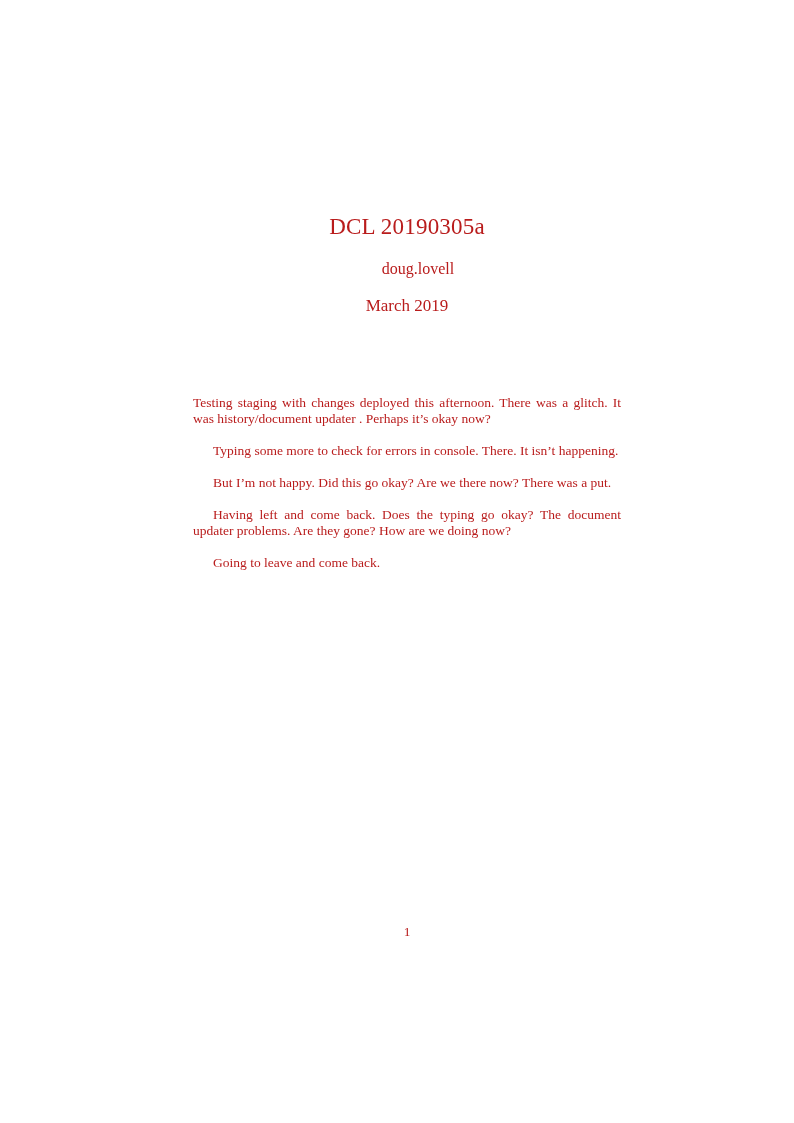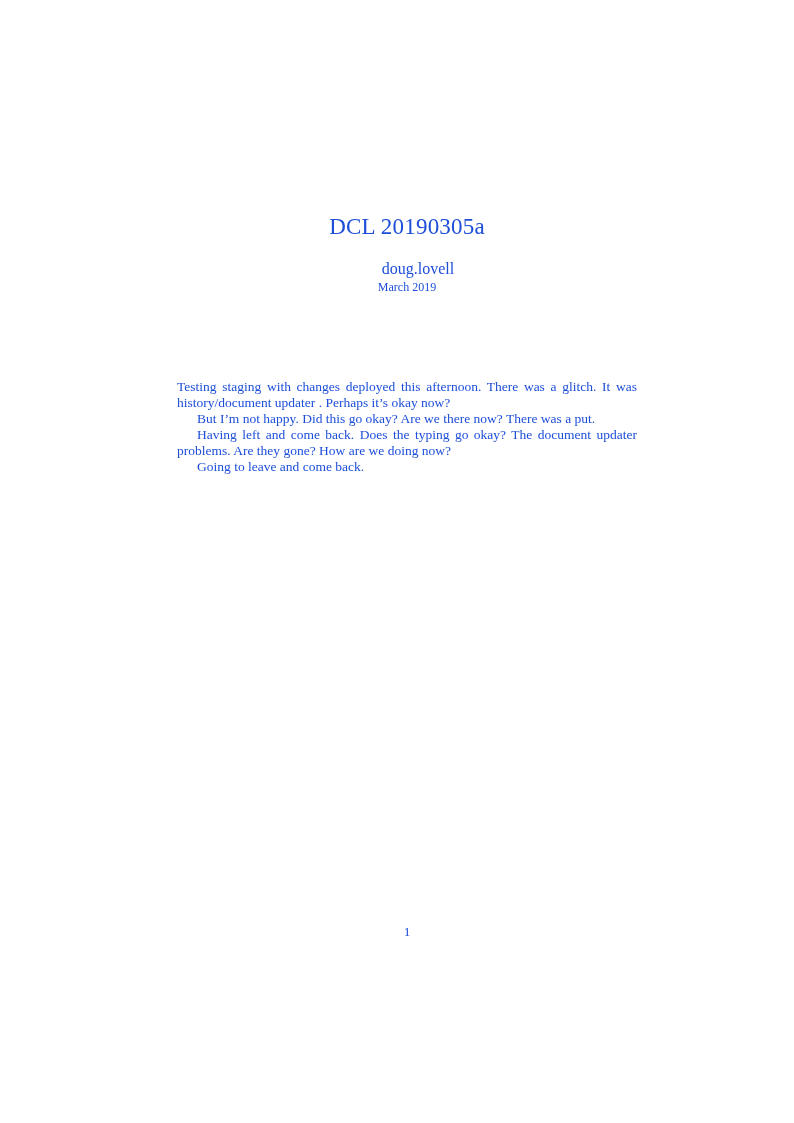--- a/index.html
+++ b/index.html
@@ -6,21 +6,21 @@
     margin: 0;
     padding: 0;
     background: #ffffff;
   }
   .page {
     position: relative;
     width: 794px;
     height: 1123px;
     background: #ffffff;
     font-family: "Liberation Serif", "DejaVu Serif", serif;
-    color: #1d4ed8;
+    color: #b91c1c;
     overflow: hidden;
   }
   .doc-title {
     position: absolute;
     top: 213px;
     left: 177px;
     width: 460px;
     text-align: center;
     font-size: 23px;
     line-height: 28px;
@@ -31,25 +31,25 @@
     position: absolute;
     top: 259px;
     left: 188px;
     width: 460px;
     text-align: center;
     font-size: 16px;
     line-height: 19px;
   }
   .doc-date {
     position: absolute;
-    top: 278px;
+    top: 296px;
     left: 177px;
     width: 460px;
     text-align: center;
-    font-size: 12px;
+    font-size: 17px;
     line-height: 19px;
   }
   .section-heading {
     position: absolute;
     top: 343px;
     left: 177px;
     width: 460px;
     font-size: 19px;
     line-height: 23px;
     font-weight: bold;
@@ -62,21 +62,21 @@
   .body-text {
     position: absolute;
     top: 379px;
     left: 177px;
     width: 460px;
     font-size: 13.5px;
     line-height: 16px;
     text-align: justify;
   }
   .body-text p {
-    margin: 0;
+    margin: 16px;
     padding: 0;
   }
   .body-text p.indent {
     text-indent: 20px;
   }
   .page-number {
     position: absolute;
     top: 924px;
     left: 177px;
     width: 460px;
@@ -92,20 +92,21 @@
 
   <div class="doc-title">DCL 20190305a</div>
 
   <div class="doc-author">doug.lovell</div>
 
   <div class="doc-date">March 2019</div>
 
 
   <div class="body-text">
     <p>Testing staging with changes deployed this afternoon. There was a glitch. It was history/document updater . Perhaps it’s okay now?</p>
+    <p class="indent">Typing some more to check for errors in console. There. It isn’t happening.</p>
     <p class="indent">But I’m not happy. Did this go okay? Are we there now? There was a put.</p>
     <p class="indent">Having left and come back. Does the typing go okay? The document updater problems. Are they gone? How are we doing now?</p>
     <p class="indent">Going to leave and come back.</p>
   </div>
 
   <div class="page-number">1</div>
 
 </div>
 
 </body></html>

